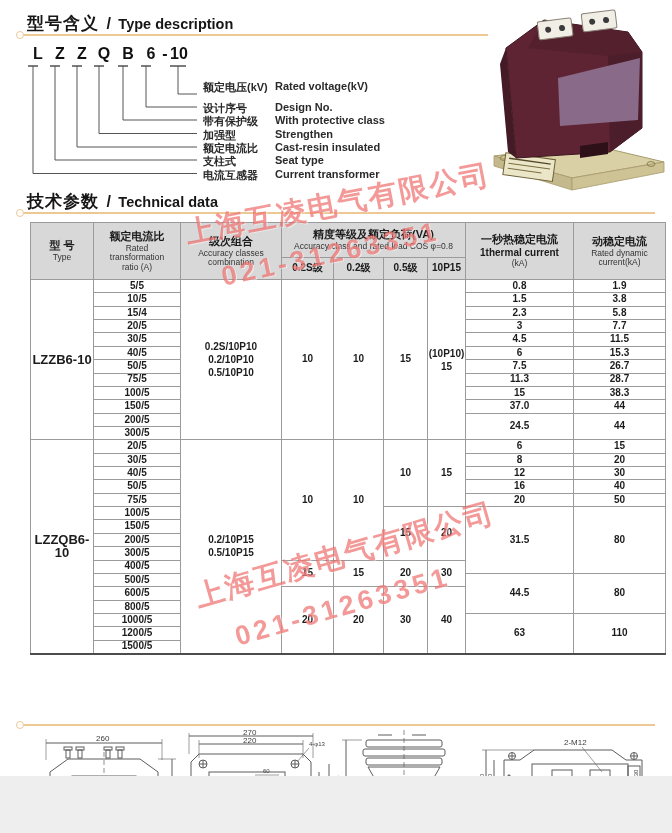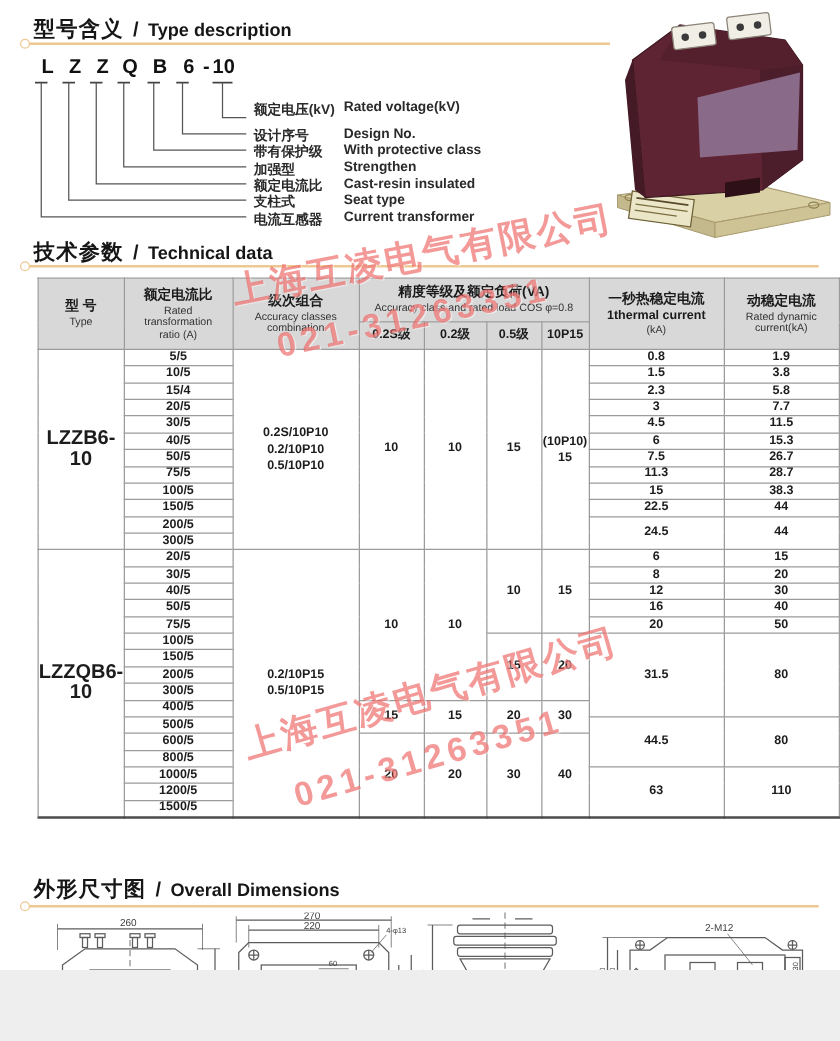--- a/index.html
+++ b/index.html
@@ -21,21 +21,21 @@
   
   .tech-table{position:absolute;left:30px;top:222px;border-collapse:collapse;table-layout:fixed;
               border:1px solid #8d8d8d;border-bottom:2px solid #4c4c4c;}
   .tech-table th,.tech-table td{border:1px solid #9b9b9b;text-align:center;vertical-align:middle;padding:0;}
   .tech-table thead th{background:#d8d8d8;color:#1a1a1a;font-size:11px;font-weight:bold;line-height:1.25;}
   .tech-table thead .en{font-weight:normal;font-size:8.5px;color:#333;white-space:pre-line;line-height:1.1;}
   .tech-table thead tr.subrow th{font-size:10px;height:21px;}
   .tech-table tbody tr{height:13.36px;}
   .tech-table tbody td{font-size:10px;font-weight:bold;color:#1c1c1c;line-height:1.05;}
   .tech-table td.combo{white-space:pre-line;font-size:10px;line-height:1.3;}
-  .tech-table td.model{font-size:16px;margin-left:36px;}
+  .tech-table td.model{font-size:13px;margin-left:36px;}
   
   .wm{position:absolute;font-weight:bold;color:rgba(235,92,90,0.62);white-space:nowrap;
       transform-origin:left center;pointer-events:none;text-shadow:1px 1px 0 rgba(255,255,255,0.45);}
   .wm-co1{left:186px;top:214px;font-size:29px;letter-spacing:2px;transform:rotate(-11deg);}
   .wm-ph1{left:222px;top:262px;font-size:27px;letter-spacing:4px;transform:rotate(-12deg);}
   .wm-co2{left:196px;top:578px;font-size:29px;letter-spacing:2px;transform:rotate(-16deg);}
   .wm-ph2{left:236px;top:622px;font-size:27px;letter-spacing:4px;transform:rotate(-16deg);}
   
   .drw{position:absolute;}
   .drw line,.drw path,.drw rect,.drw circle,.drw polygon,.drw polyline{stroke:#5c5c5c;stroke-width:1;fill:none;}
@@ -248,21 +248,21 @@
           <td>11.3</td>
           <td>28.7</td>
         </tr>
         <tr>
           <td>100/5</td>
           <td>15</td>
           <td>38.3</td>
         </tr>
         <tr>
           <td>150/5</td>
-          <td>22.5</td>
+          <td>37.0</td>
           <td>44</td>
         </tr>
         <tr>
           <td>200/5</td>
           <td rowspan="2">24.5</td>
           <td rowspan="2">44</td>
         </tr>
         <tr>
           <td>300/5</td>
         </tr>
@@ -348,25 +348,20 @@
           <td>1500/5</td>
         </tr>
       </tbody>
   </table>
 
   <div class="wm wm-co1">上海互凌电气有限公司</div>
   <div class="wm wm-ph1">021-31263351</div>
   <div class="wm wm-co2">上海互凌电气有限公司</div>
   <div class="wm wm-ph2">021-31263351</div>
 
-  <div class="sec-title" style="left:27px;top:700px;">
-    <span class="cn">外形尺寸图</span>
-    <span class="sep">/</span>
-    <span class="en">Overall Dimensions</span>
-  </div>
   <div class="rule" style="left:18px;top:724px;width:637px;">
       <span class="dot"></span>
     </div>
 
   <svg class="drw" style="left:28px;top:732px;" width="156" height="100" viewBox="0 0 156 100">
     <line class="thin" x1="18" y1="28" x2="18" y2="7"></line>
       <line class="thin" x1="134" y1="28" x2="134" y2="7"></line>
     <line x1="18" y1="11" x2="134" y2="11"></line>
     <text x="68" y="9">260</text>
     <g>

